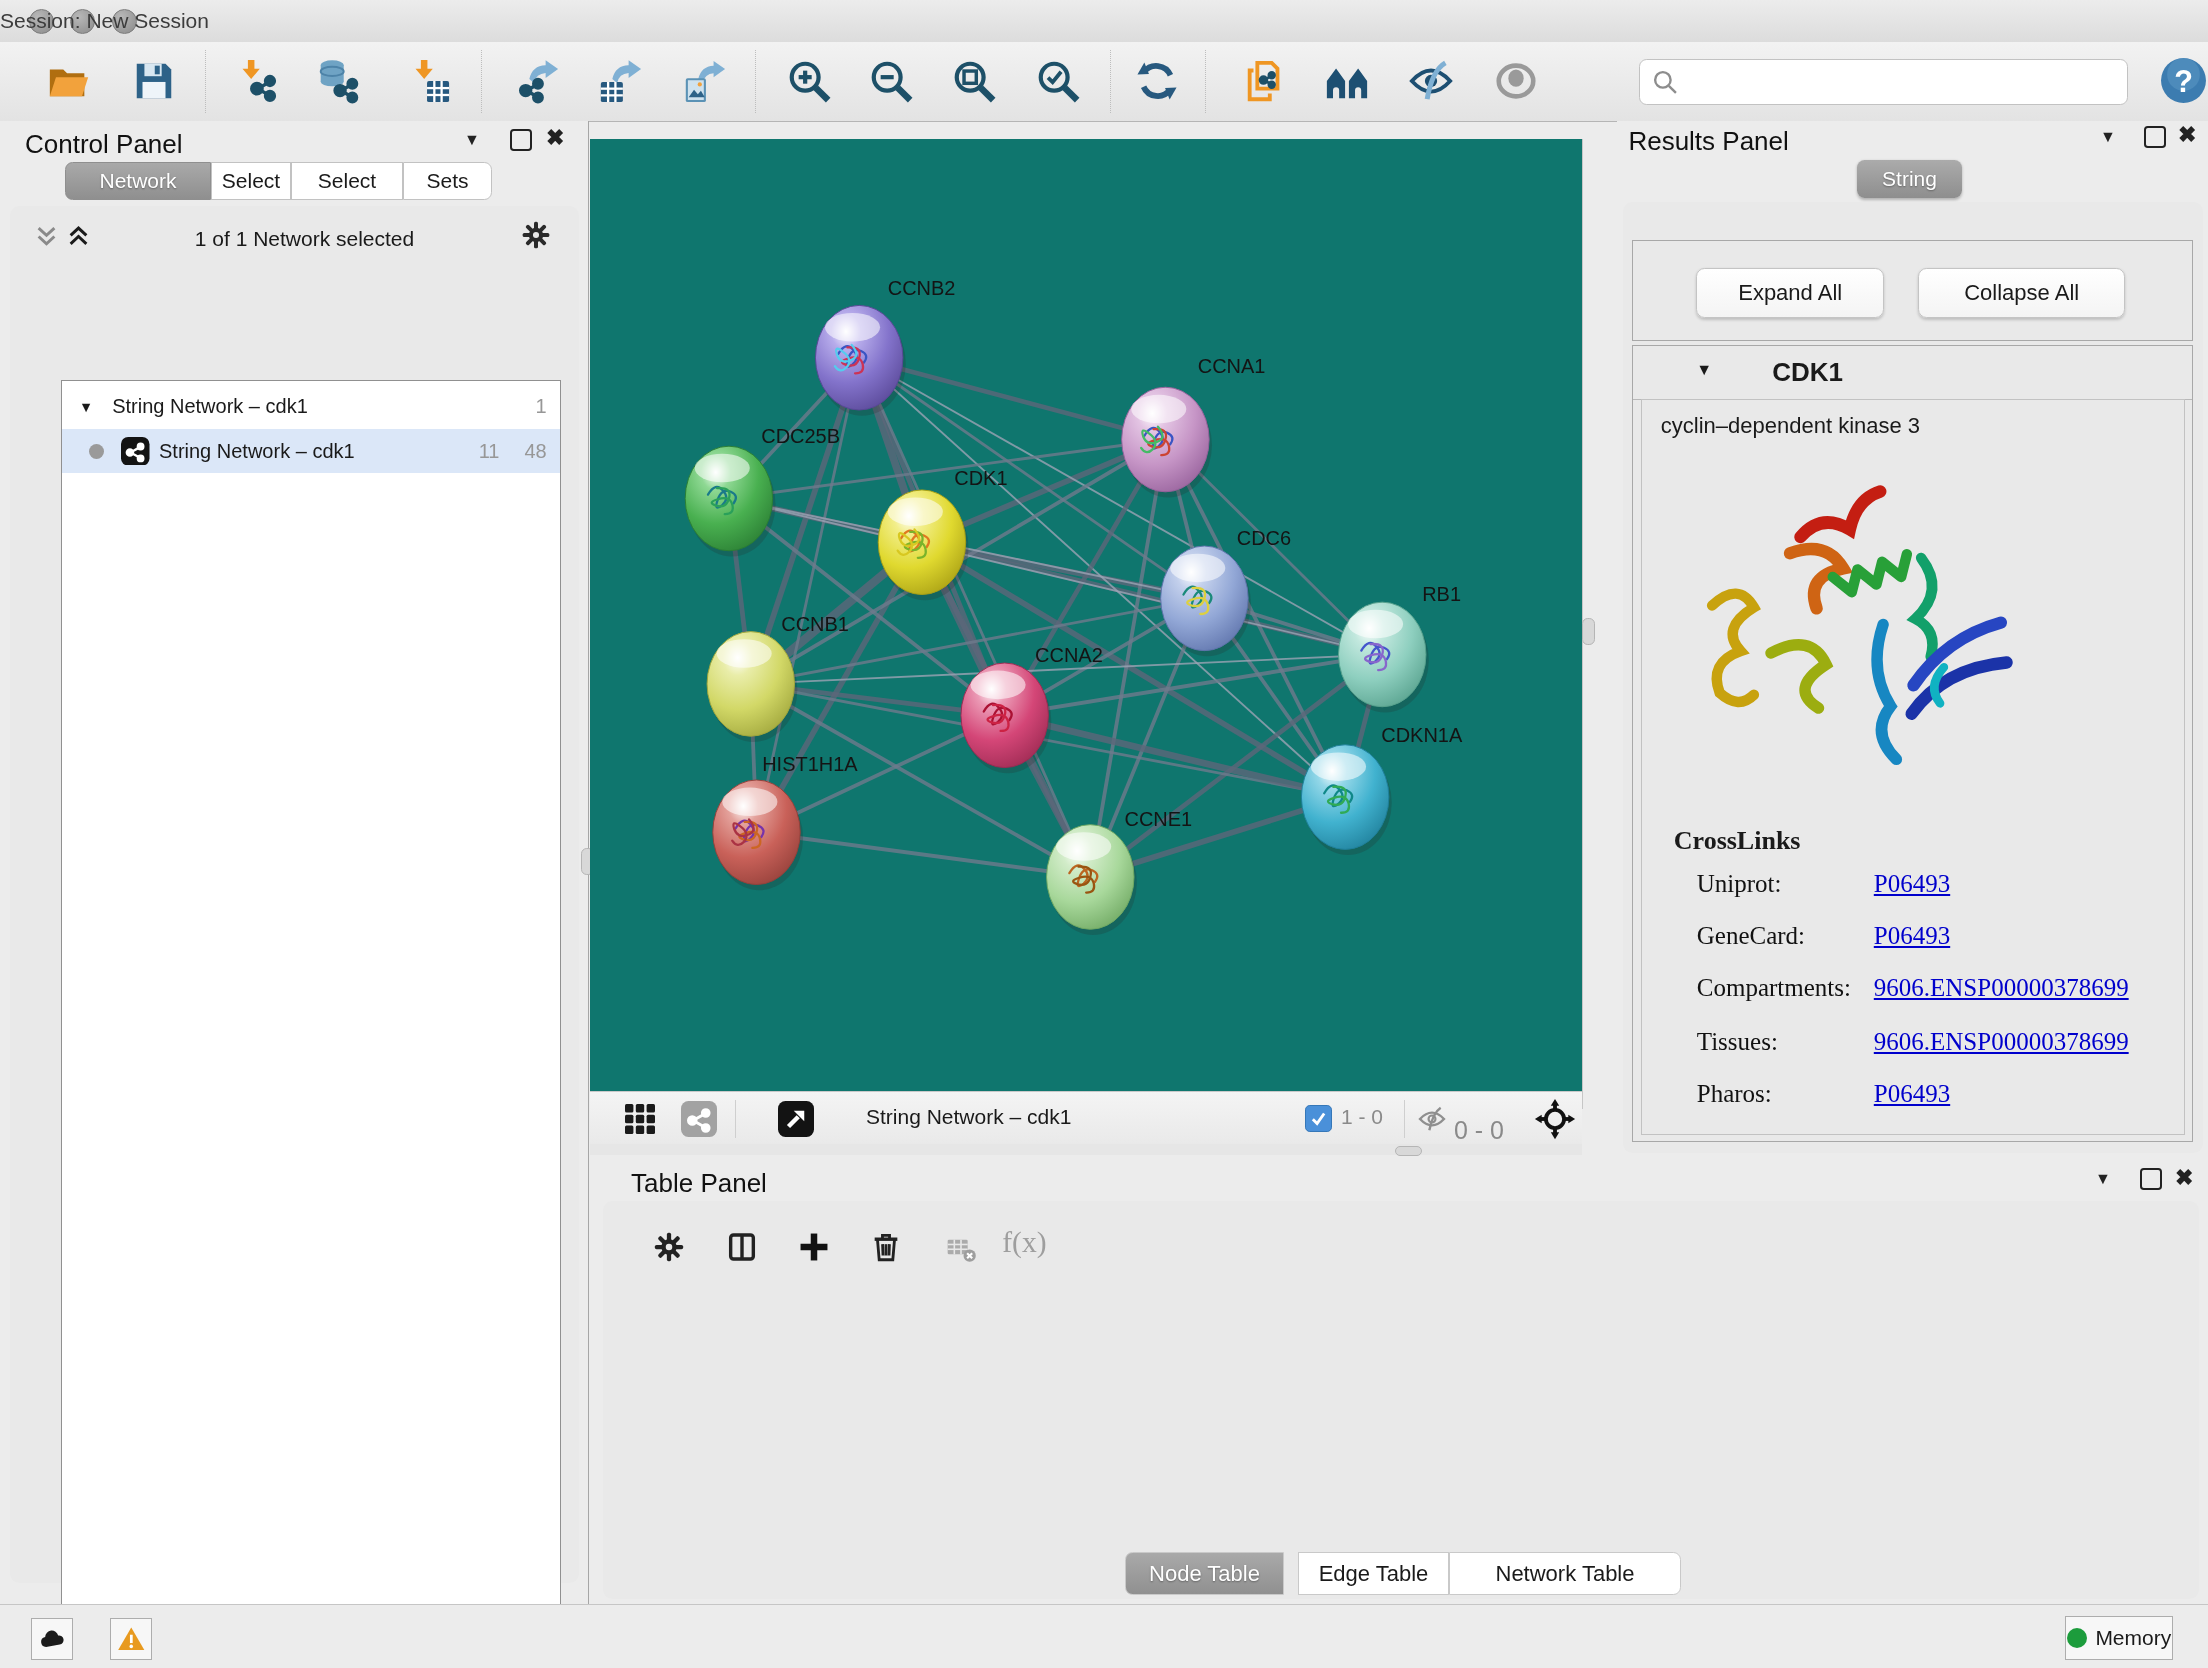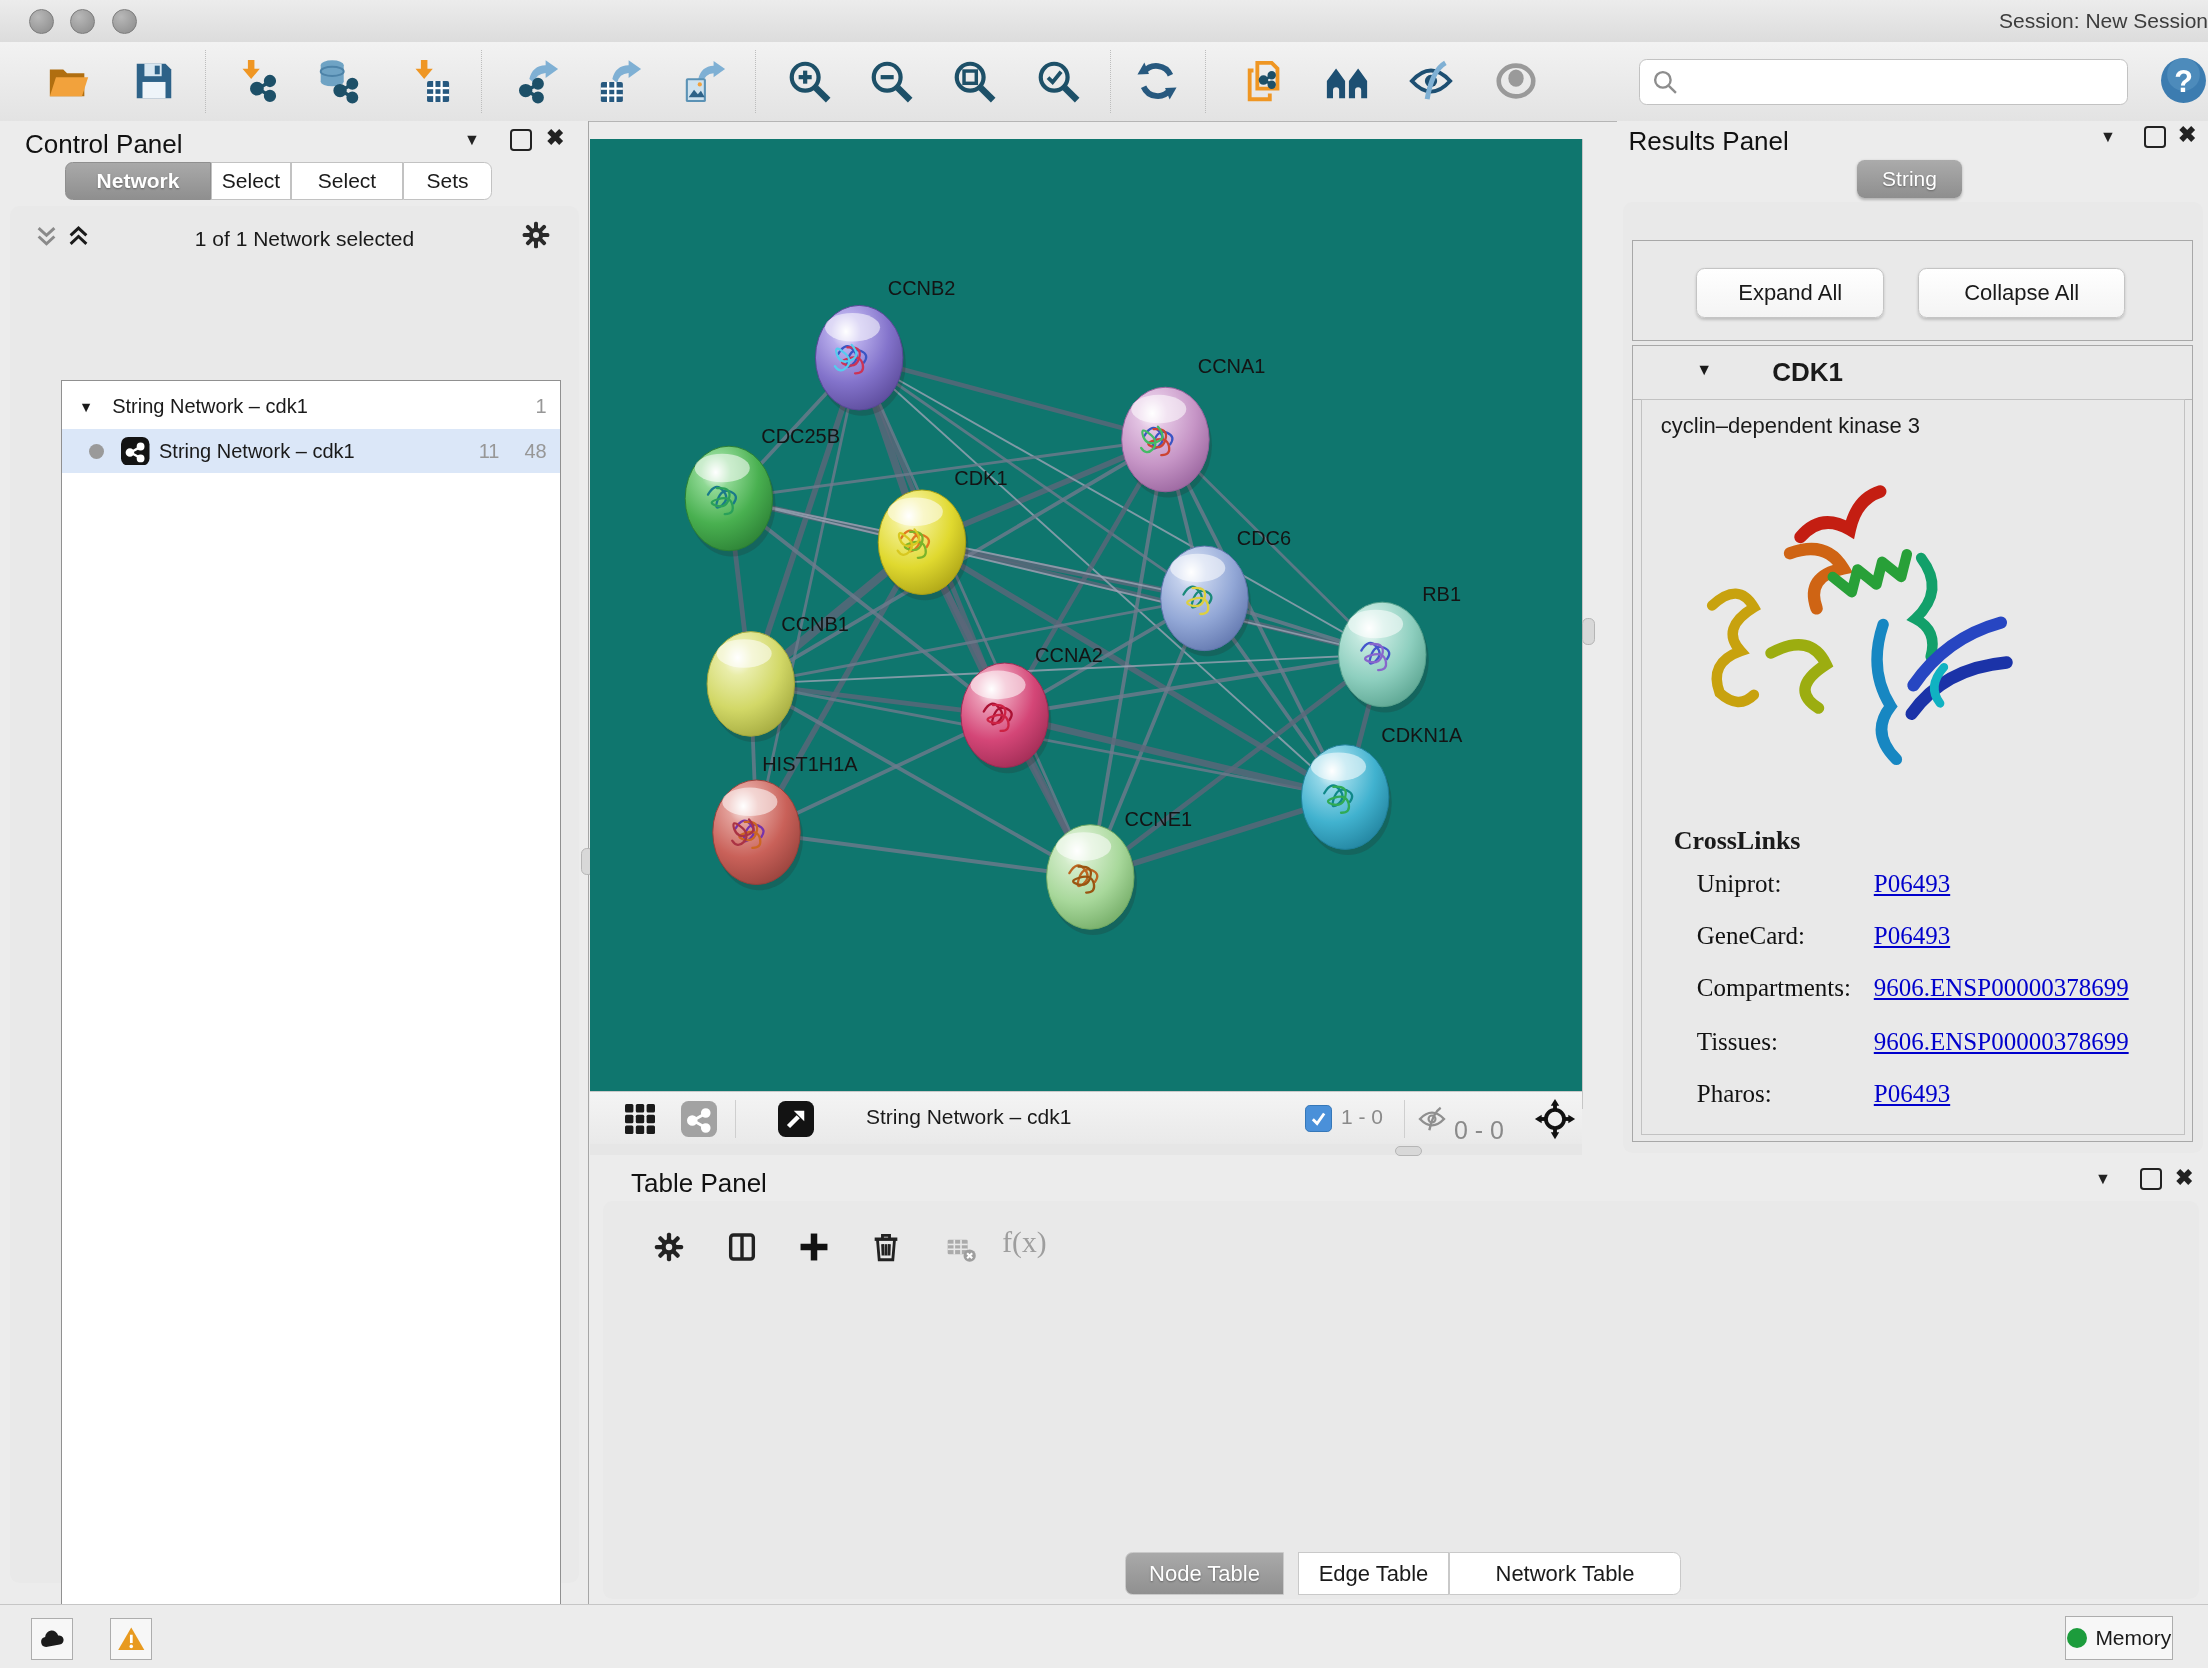--- a/index.html
+++ b/index.html
@@ -1,37 +1,37 @@
 <!DOCTYPE html>
 <html style="font-size:15px"><head>
 <meta charset="utf-8">
 <style>
   html,body{margin:0;padding:0;}
   body{width:2208px;height:1668px;background:#ececec;font-family:"Liberation Sans",sans-serif;overflow:hidden;position:relative;color:#1a1a1a;-webkit-font-smoothing:antialiased;}
   .abs{position:absolute;}
   
   .titlebar{left:0;top:0;width:2208px;height:42px;background:linear-gradient(#ececec,#dcdcdc);border-bottom:1px solid #b9b9b9;}
   .tlight{width:23px;height:23px;border-radius:50%;background:radial-gradient(circle at 35% 30%,#b8b8b8,#8a8a8a);border:1px solid #7c7c7c;top:8.6px;}
-  .wintitle{left:0;right:0;top:0;height:42px;text-align:right;line-height:42px;font-size:21px;color:#3c3c3c;}
+  .wintitle{left:0;right:0;top:0;height:42px;text-align:left;line-height:42px;font-size:21px;color:#3c3c3c;}
   
   .toolbar{left:0;top:42px;width:2208px;height:79px;background:linear-gradient(#f2f2f2,#e3e3e3);border-bottom:1px solid #b5b5b5;}
   .tbi{width:53px;height:53px;top:12.4px;display:flex;align-items:center;justify-content:center;}
   .tbsep{top:7.6px;width:0;height:63px;border-left:1.9px dotted #bdbdbd;}
   .searchbox{left:1639px;top:17px;width:487px;height:44px;background:#fff;border:1px solid #c2c2c2;border-radius:7.6px;display:flex;align-items:center;}
   .searchbox input{border:none;outline:none;flex:1;font-size:21px;background:transparent;margin-left:7.6px;font-family:"Liberation Sans",sans-serif;}
   
   .panel-title{font-size:26px;color:#111;}
   .collapse-btn{font-size:16px;color:#222;line-height:19px;cursor:default;}
   .float-btn{width:18px;height:18px;border:2.4px solid #222;border-radius:3.8px;}
   .close-btn{font-size:22px;font-weight:bold;color:#222;line-height:21px;}
   .subpanel{background:#e9e9e9;border-radius:9.5px;}
   
   .ctrl{left:0;top:121px;width:588px;height:1483px;background:#ececec;border-right:1.9px solid #a6a6a6;}
   .tabseg{height:38px;border:1px solid #c2c2c2;background:#fff;font-size:21px;display:flex;align-items:center;justify-content:center;box-sizing:border-box;}
-  .tabseg.sel{background:linear-gradient(#a9a9a9,#8f8f8f);color:#fff;border-color:#8f8f8f;text-shadow:0 1px 1.9px rgba(0,0,0,.35);font-weight:bold;}
+  .tabseg.sel{background:linear-gradient(#a9a9a9,#8f8f8f);color:#fff;border-color:#8f8f8f;text-shadow:0 1px 1.9px rgba(0,0,0,.35);}
   .treebox{left:61px;top:259px;width:498px;height:1314px;background:#fff;border:1.9px solid #909090;}
   .treerow{left:0;width:100%;height:44px;display:flex;align-items:center;position:absolute;font-size:20px;}
   .count{color:#979797;}
   
   .canvas{left:590px;top:139px;width:992px;height:970px;background:#0f766e;border-right:1px solid #c6c6c6;}
   .node-label{font-size:21px;fill:#141414;font-family:"Liberation Sans",sans-serif;}
   .netbar{left:590px;top:1091px;width:992px;height:53px;background:linear-gradient(#f4f4f4,#e9e9e9);border-top:1px solid #c9c9c9;border-bottom:1px solid #c9c9c9;}
   .netbar .vsep{top:7.6px;height:38px;border-left:1px solid #cfcfcf;position:absolute;}
   .hstrip{left:590px;top:1144px;width:992px;height:11.4px;background:#e6e6e6;}
   .splitdot{background:#d8d8d8;border:1px solid #b5b5b5;border-radius:5.7px;}

